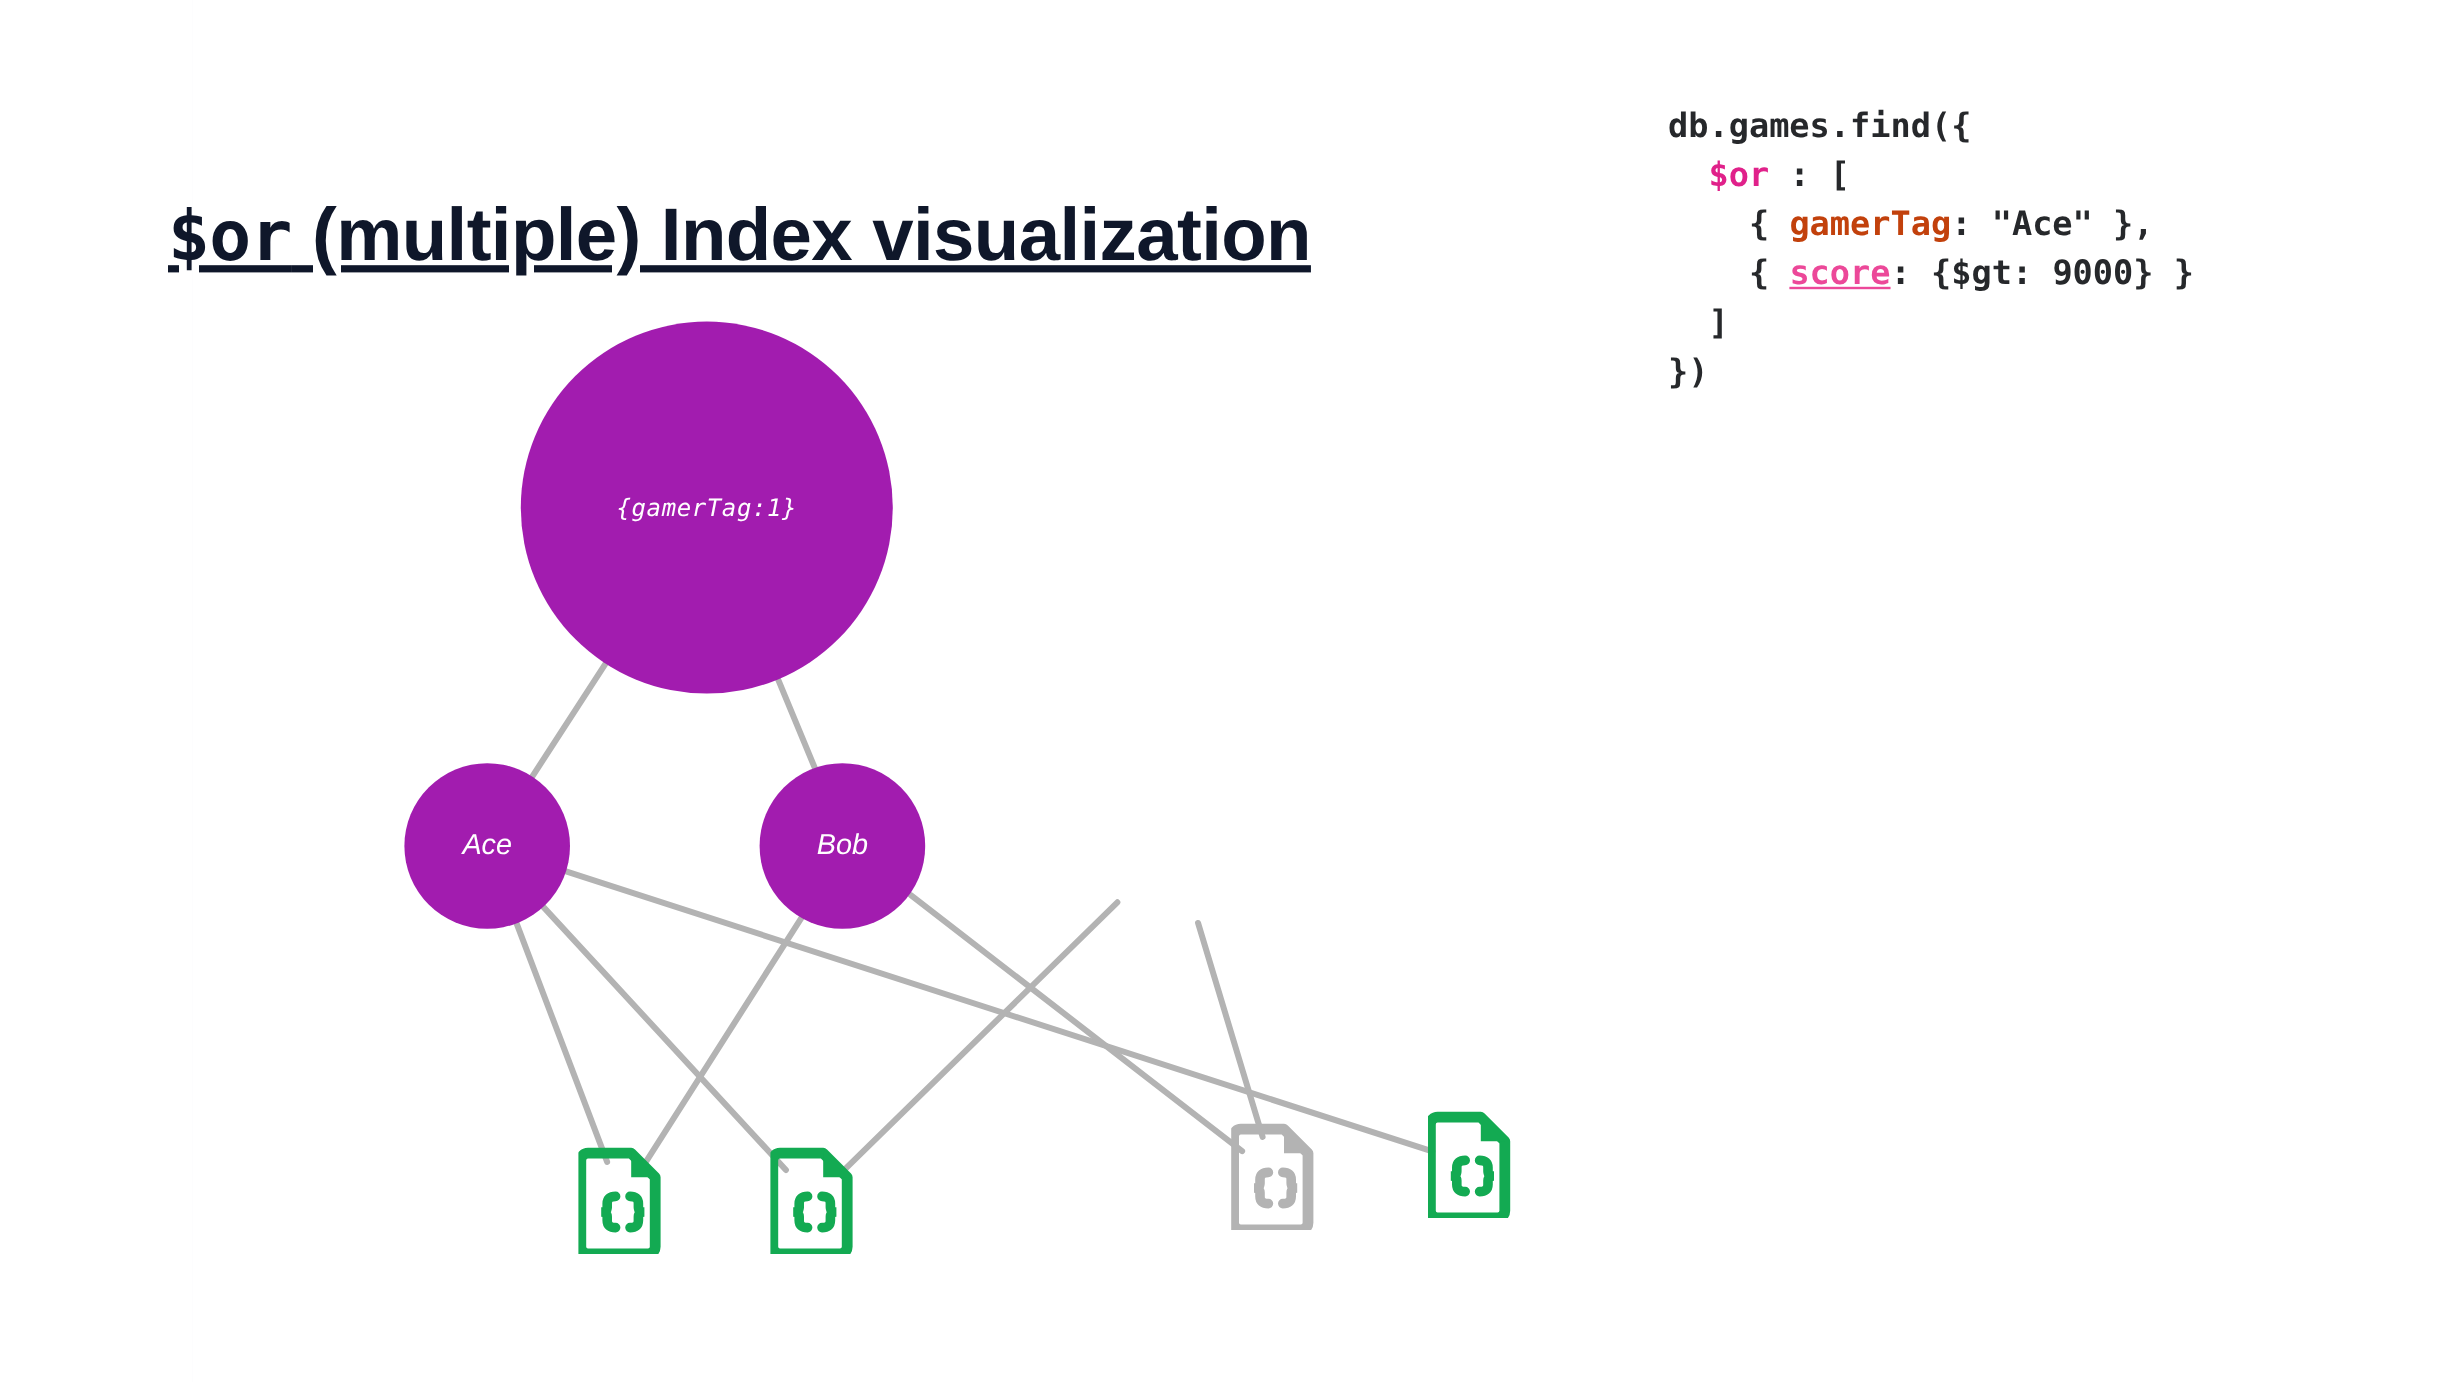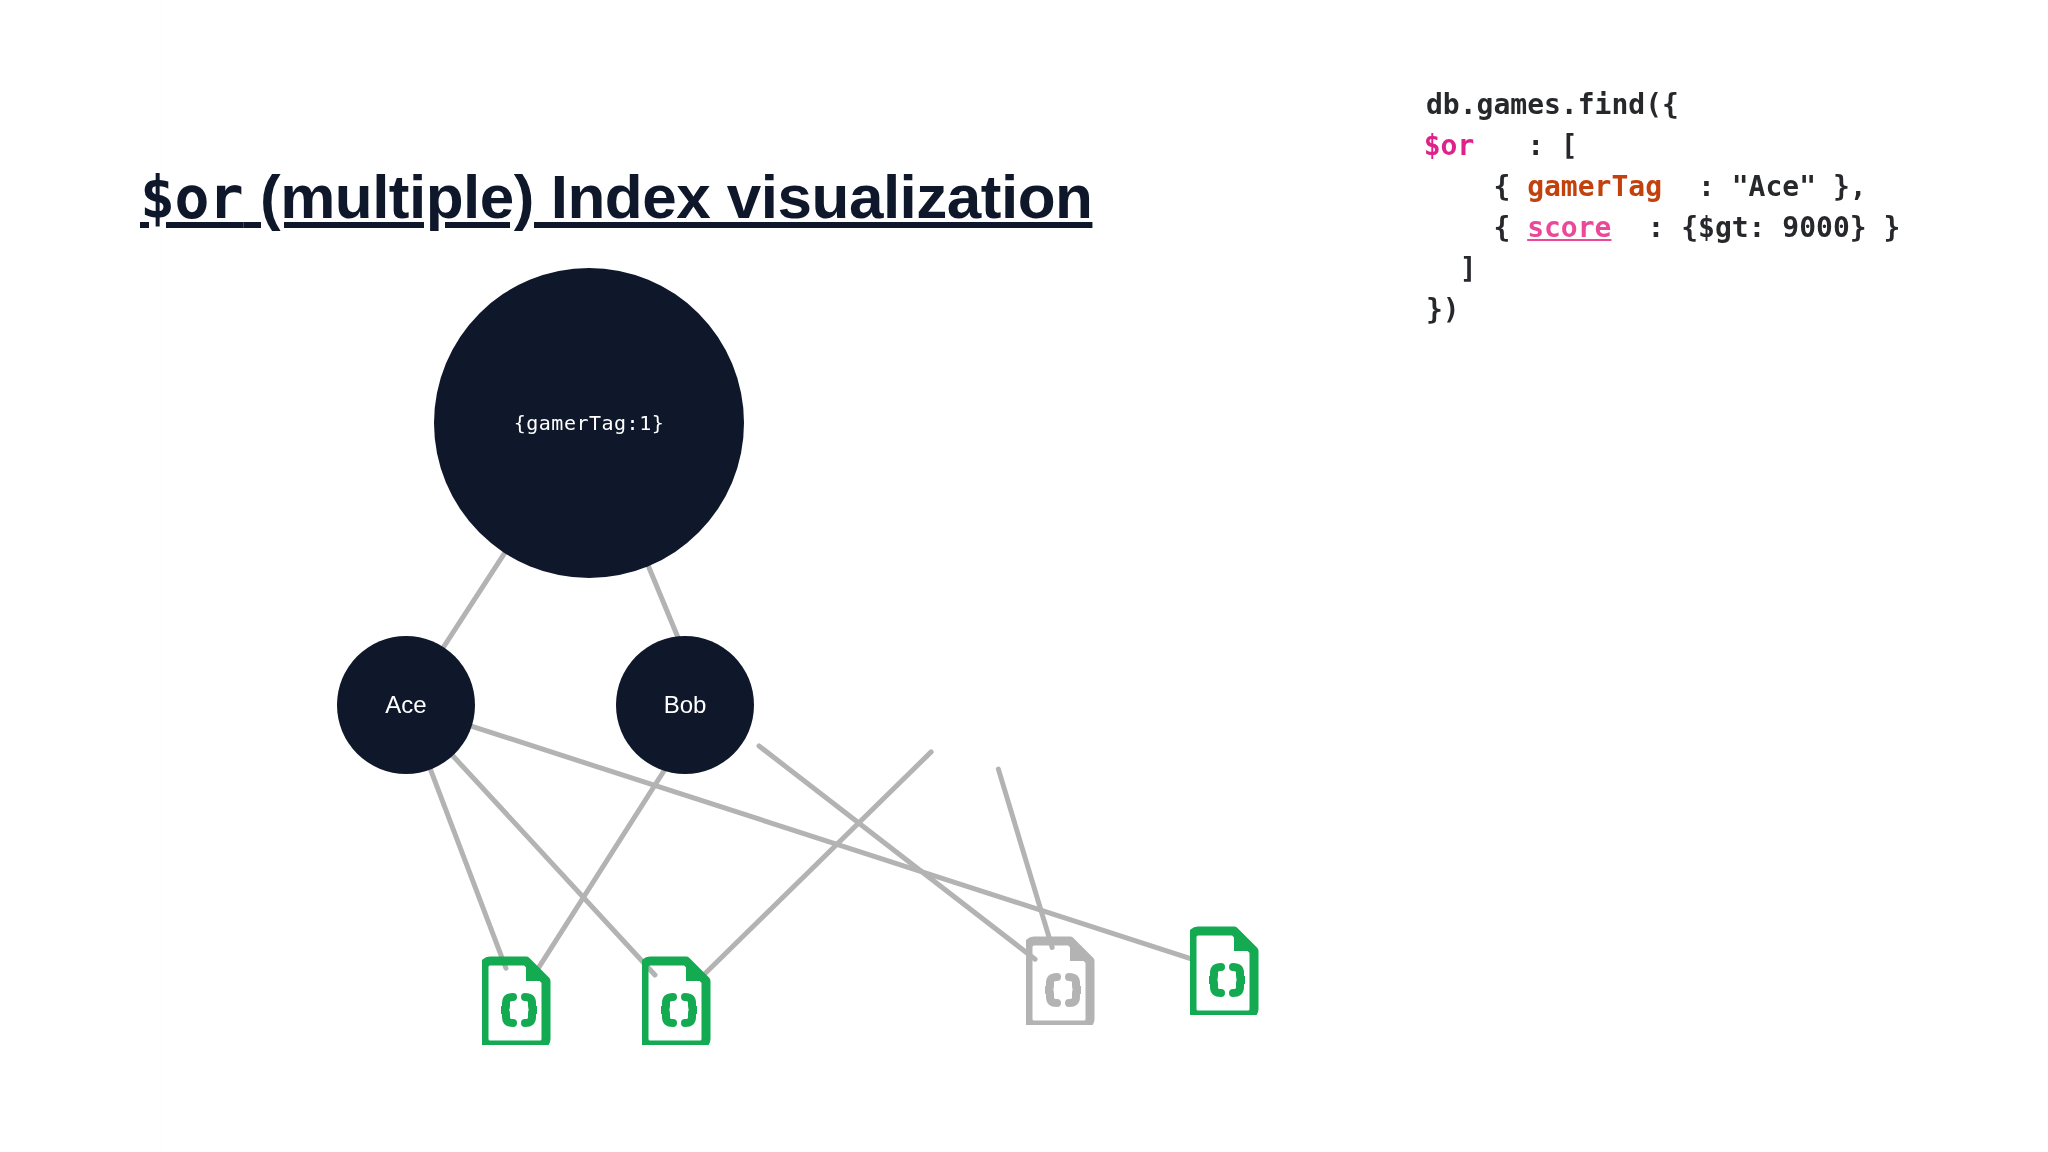--- a/index.html
+++ b/index.html
@@ -51,21 +51,21 @@
     left: 1390px;
     top: 56px;
     font-family: "DejaVu Sans Mono", "Liberation Mono", monospace;
     font-size: 28px;
     font-weight: 700;
     line-height: 41px;
     color: #26282b;
     white-space: pre;
   }
   #code-block .ln { display: block; white-space: pre; }
-  .tok-plain  { color: #26282b; margin-left: 36px; }
+  .tok-plain  { color: #26282b; }
   .tok-op     { color: #e0218a; }
   .tok-key-a  { color: #c2410c; }
   .tok-key-b  { color: #ec4899; text-decoration: underline; }
 
   
   #index-diagram {
     position: absolute;
     left: 0;
     top: 0;
     width: 2048px;
@@ -73,40 +73,41 @@
   }
   #edge-layer {
     position: absolute;
     left: 0; top: 0;
     width: 2048px; height: 1152px;
   }
 
   .tree-node {
     position: absolute;
     border-radius: 50%;
-    background: #0f172a;
+    background: #a21caf;
     display: flex;
     align-items: center;
     justify-content: center;
     color: #ffffff;
     box-sizing: border-box;
+    font-style: italic;
   }
   .tree-node.root-node {
     width: 310px; height: 310px;
     left: 434px; top: 268px;
     font-family: "DejaVu Sans Mono", "Liberation Mono", monospace;
     font-size: 20px;
     letter-spacing: 0.5px;
   }
   .tree-node.key-node {
     width: 138px; height: 138px;
     font-size: 24px;
   }
   #node-ace { left: 337px; top: 636px; }
-  #node-bob { left: 616px; top: 636px; }
+  #node-bob { left: 633px; top: 636px; }
   #node-500 { left: 910px; top: 636px; }
 
   .doc-icon {
     position: absolute;
     width: 72px;
     height: 90px;
   }
   #doc-1 { left: 482px; top: 955px; }
   #doc-2 { left: 642px; top: 955px; }
   #doc-3 { left: 1026px; top: 935px; }

